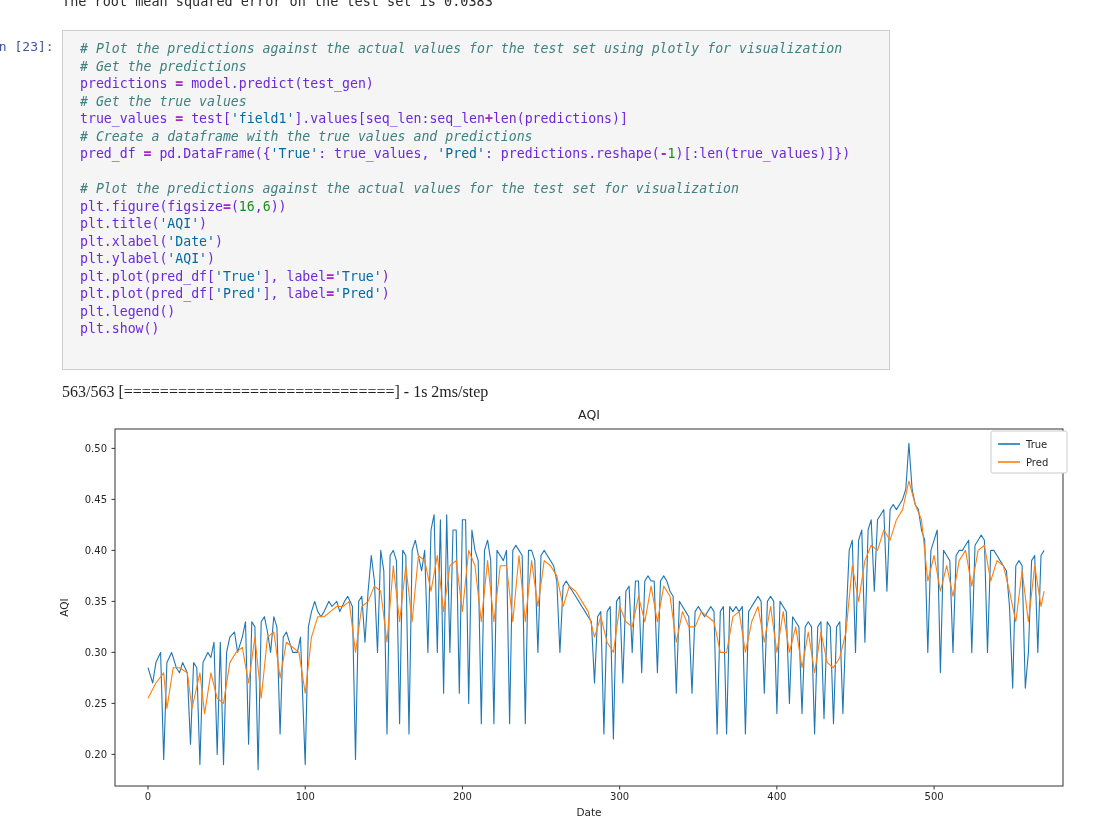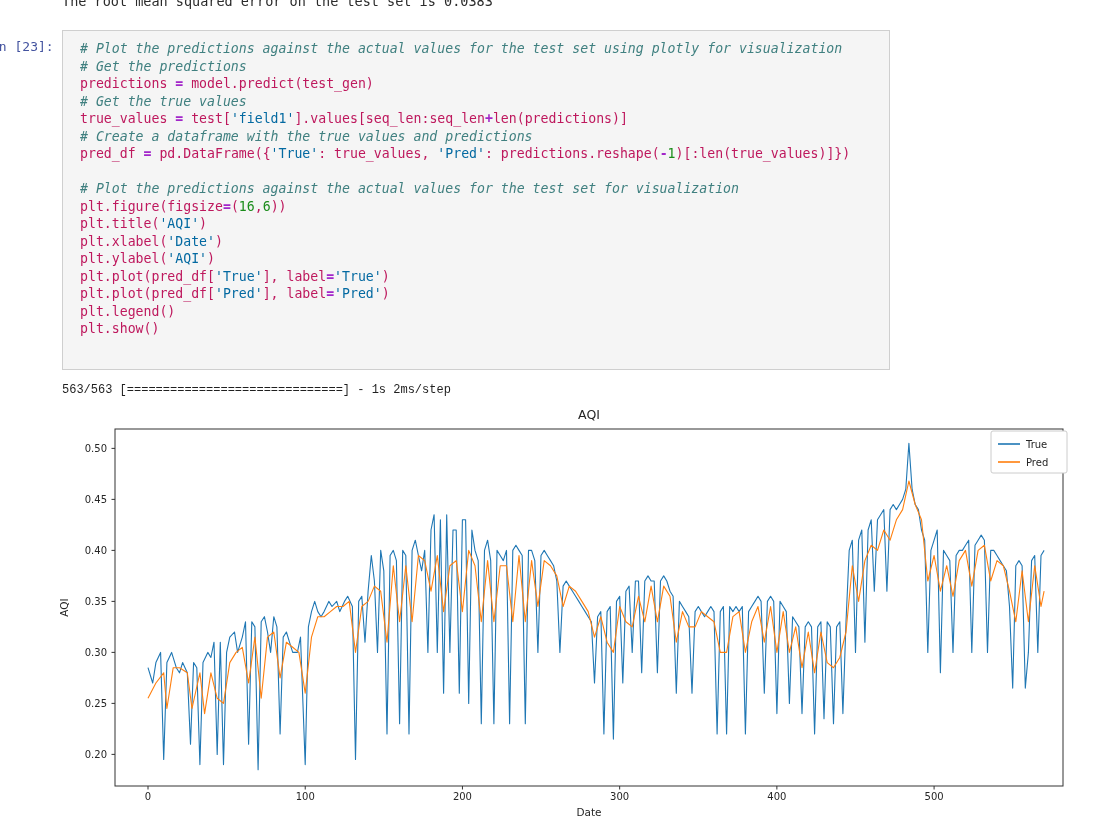--- a/index.html
+++ b/index.html
@@ -13,24 +13,24 @@
 
   #code-cell{position:absolute;left:62px;top:30px;width:828px;height:340px;
     background:#f5f5f5;border:1px solid #cfcfcf;box-sizing:border-box;}
   #code-area{margin:0;padding:9px 0 0 17px;font-family:"DejaVu Sans Mono", monospace;
     font-size:13.2px;line-height:17.5px;color:#000;}
   .code-line{white-space:pre;height:17.5px;}
   .tok-cm{color:#408080;font-style:italic;}
   .tok-op{color:#a226c9;font-weight:bold;}
   .tok-str{color:#0369a1;}
   .tok-num{color:#1a8c1a;}
-  .tok-txt{color:#be185d;}
+  .tok-txt{color:#6d28d9;}
 
-  #progress-line{position:absolute;left:62px;top:383px;font-size:12px;color:#1f1f1f;
-    font-family:Liberation Mono, monospace;white-space:pre;}
+  #progress-line{position:absolute;left:62px;top:383px;font-size:16px;color:#1f1f1f;
+    font-family:Liberation Serif, serif;white-space:pre;}
 
   #chart-wrap{position:absolute;left:0;top:405px;width:1036px;height:420px;}
   svg text{font-family:"DejaVu Sans", sans-serif;fill:#262626;}
 </style>
 </head>
 <body>
 
 <div id="stdout-rmse">The root mean squared error on the test set is 0.0383</div>
 
 <div id="prompt">In [23]:</div>

